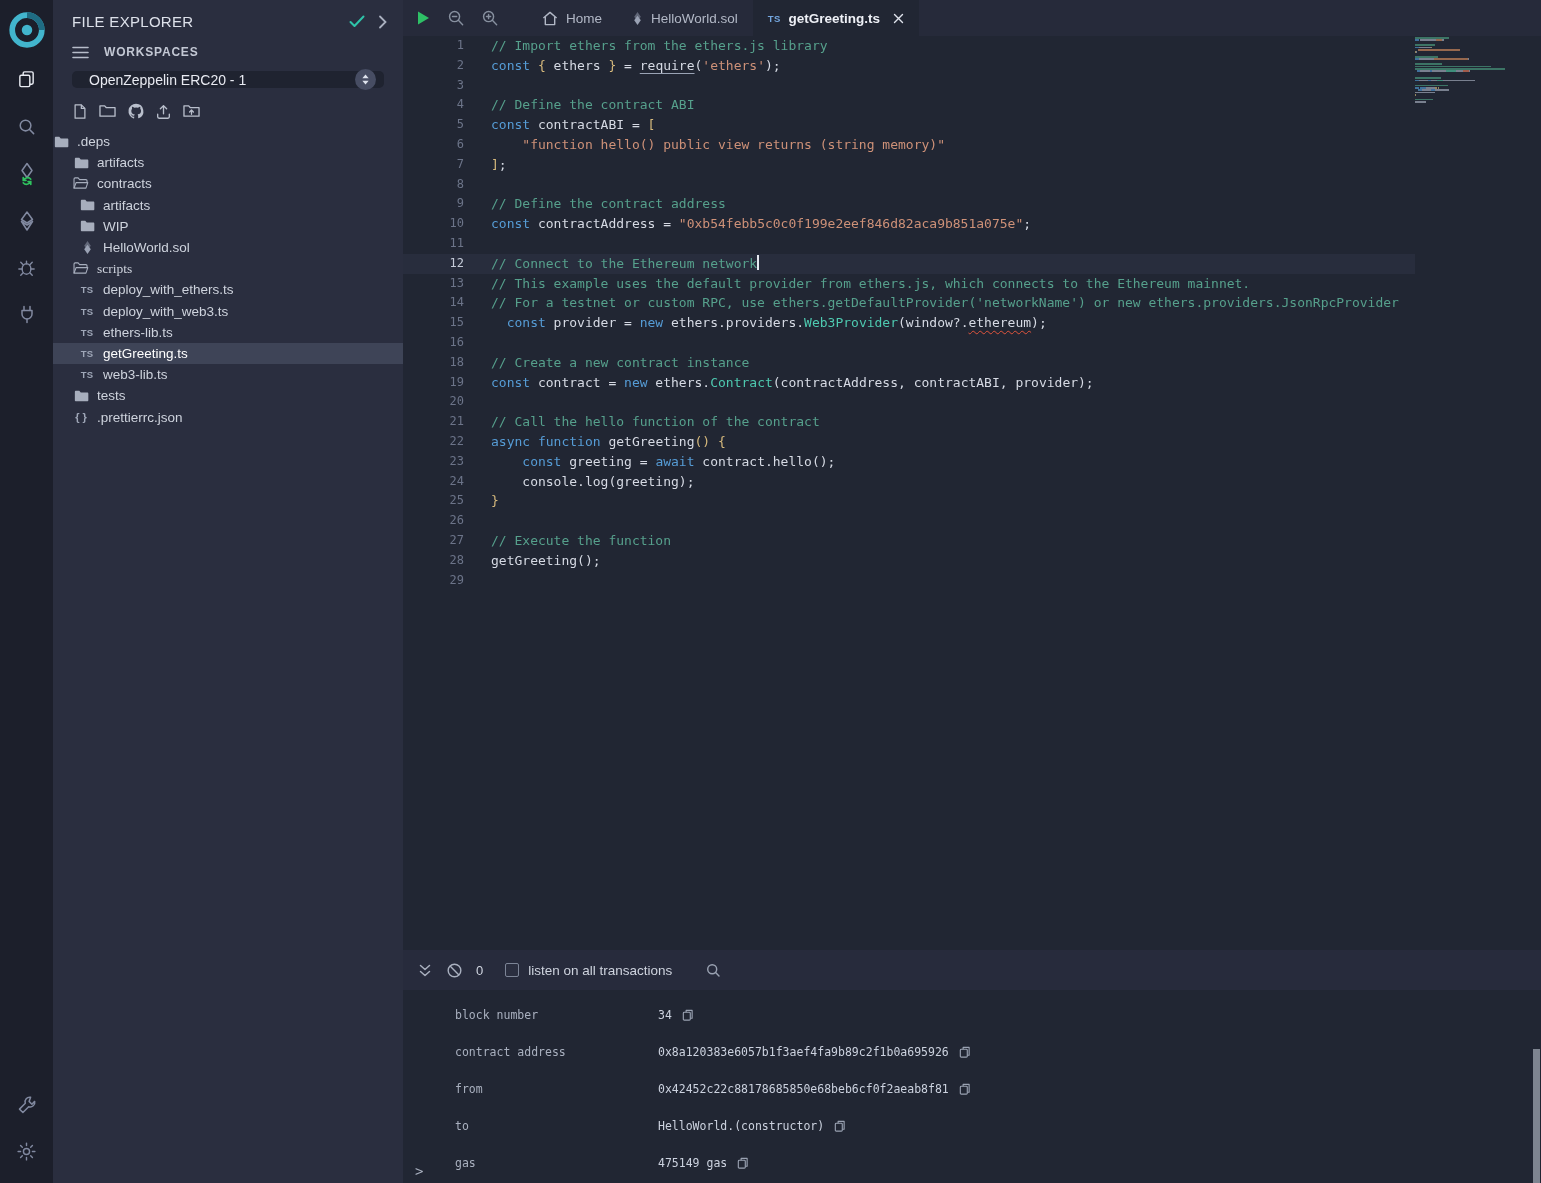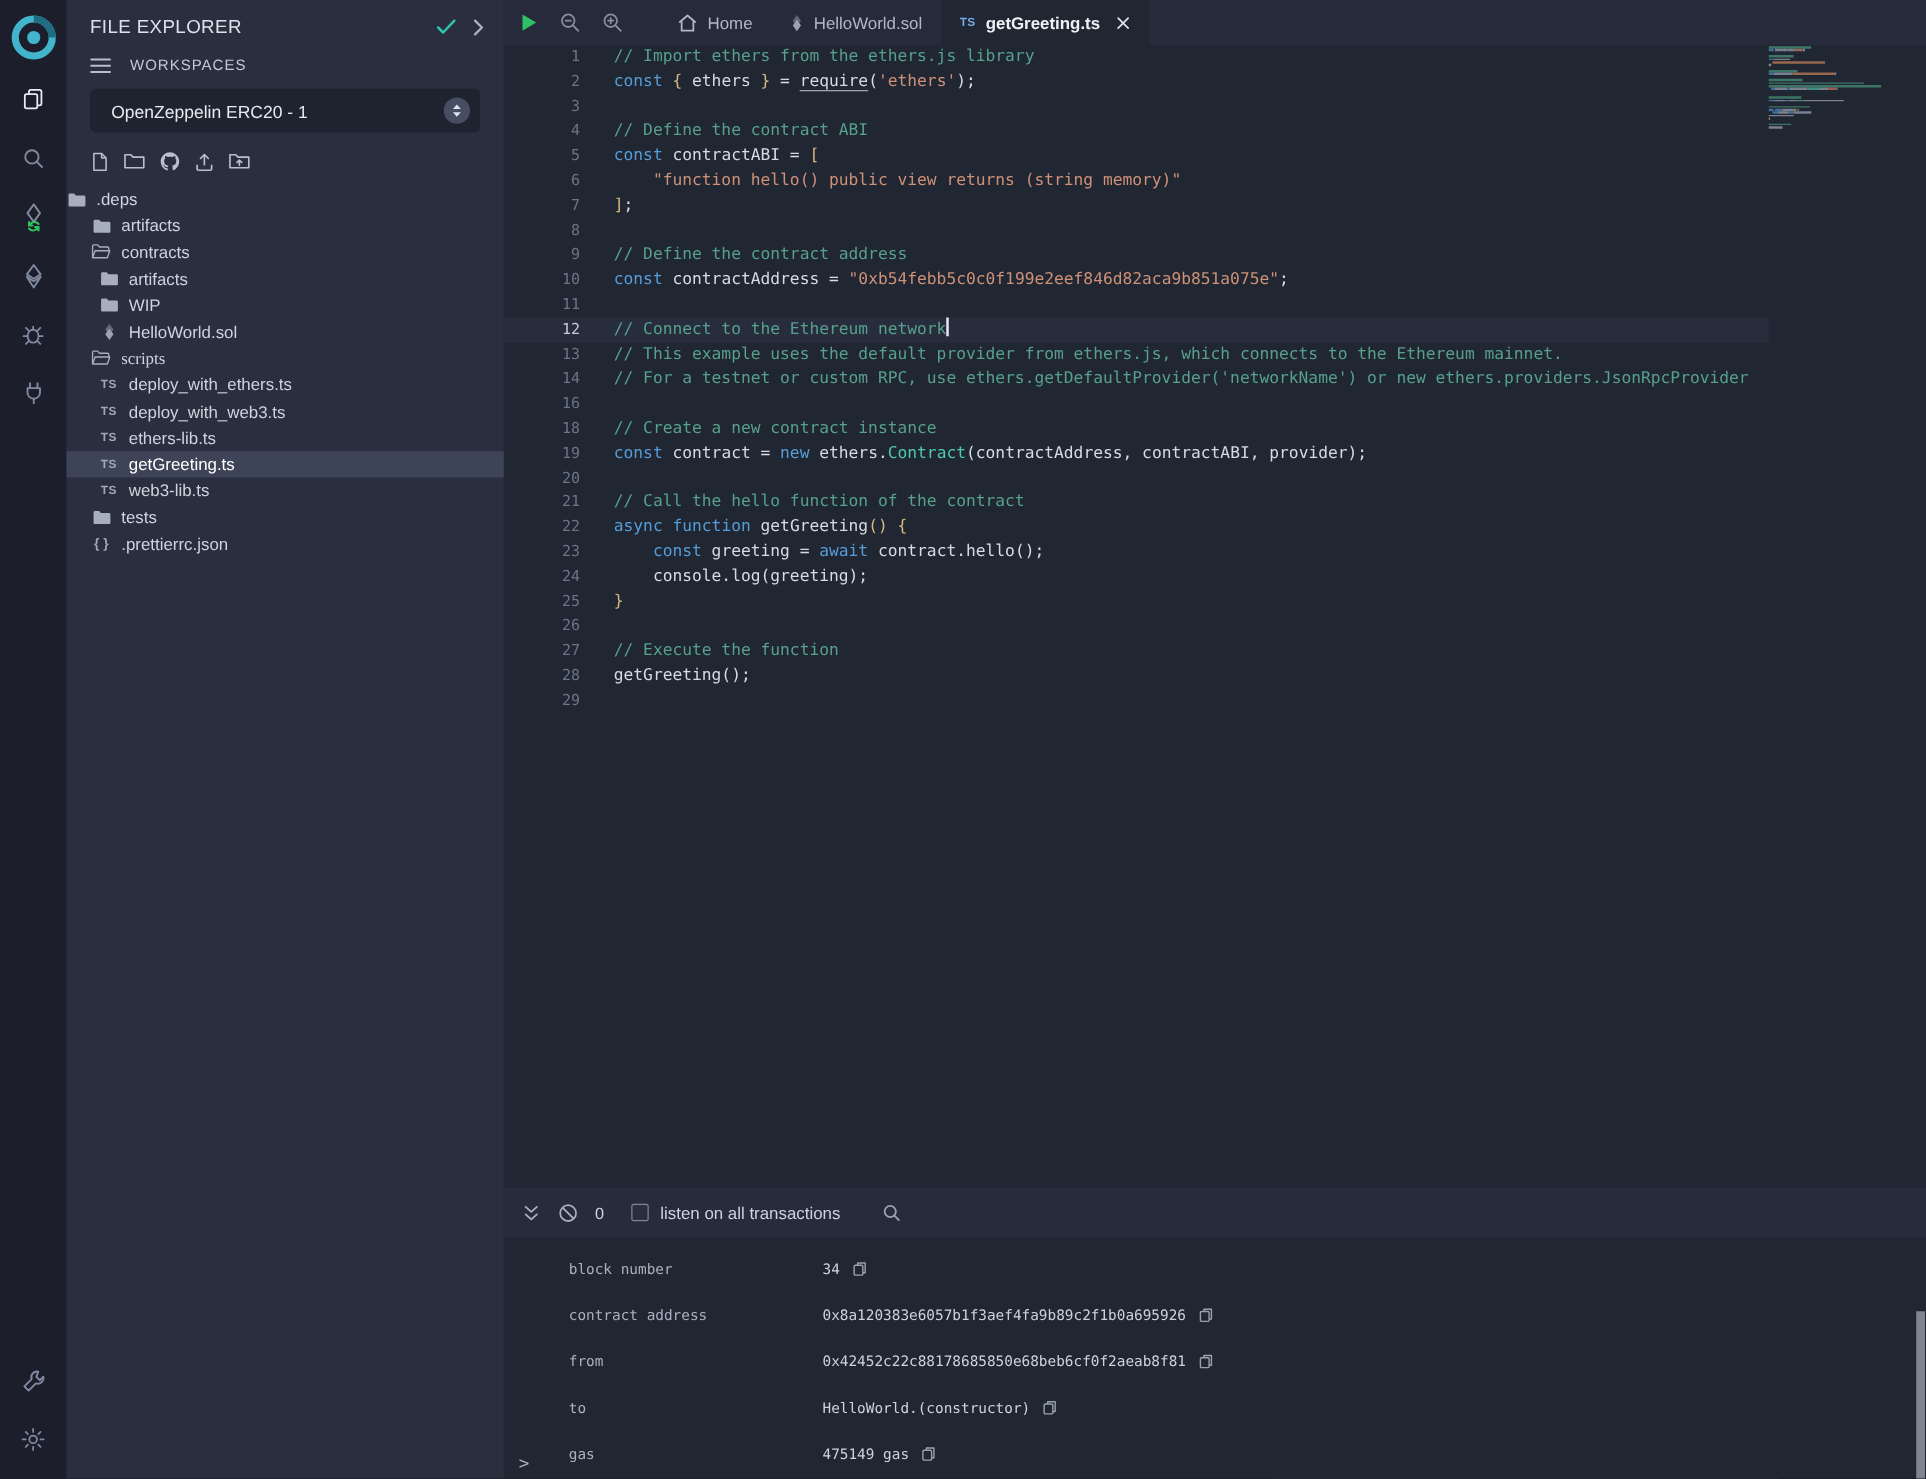--- a/index.html
+++ b/index.html
@@ -13,22 +13,22 @@
   .ab-icon.active{color:#e9ecf3}
   .ab-icon:first-child{height:52px}
   .ab-spacer{flex:1}
 
   
   .side-panel{position:absolute;left:53px;top:0;bottom:0;width:350px;background:#2a2e3f;color:#c9ced9;z-index:5}
   .sp-header{display:flex;align-items:center;gap:13px;padding:13px 16px 8px 19px}
   .sp-title{flex:1;font-size:15px;letter-spacing:.3px;color:#dde1ea}
   .sp-hicon{display:inline-flex;align-items:center}
   .sp-ws-row{display:flex;align-items:center;gap:15px;padding:7px 19px 2px;color:#c3c8d4}
-  .sp-ws-label{font-size:12px;font-weight:400;letter-spacing:.8px}
-  .sp-dropdown{margin:10px 19px 0;height:35px;background:#1f2330;border-radius:5px;display:flex;align-items:center;padding:0 8px 0 17px;font-size:14px;color:#e8eaf1;cursor:pointer}
+  .sp-ws-label{font-size:12px;font-weight:700;letter-spacing:.8px}
+  .sp-dropdown{margin:10px 19px 0;height:17px;background:#1f2330;border-radius:5px;display:flex;align-items:center;padding:0 8px 0 17px;font-size:14px;color:#e8eaf1;cursor:pointer}
   .ws-badge{margin-left:auto;width:21px;height:21px;border-radius:50%;background:#474d63;display:flex;align-items:center;justify-content:center}
   .sp-toolbar{display:flex;align-items:center;gap:10px;padding:14px 19px 6px;color:#b9bfcc}
   .sp-tool{display:inline-flex;align-items:center;cursor:pointer}
   .file-tree{margin-top:5px}
   .tree-row{height:21.2px;display:flex;align-items:center;gap:8px;font-size:13.5px;color:#ced3dd;cursor:pointer;white-space:nowrap}
   .tree-row.selected{background:#3e4457;color:#fff}
   .tree-ic{width:16px;display:inline-flex;justify-content:center;flex:0 0 16px}
   .ts-badge{font-size:9.5px;font-weight:700;color:#9fa7b8;letter-spacing:.3px;font-family:"Liberation Sans",sans-serif}
   .json-badge{font-size:11px;font-weight:700;color:#9fa7b8}
 
@@ -380,20 +380,21 @@
         <div class="code-line"><span class="ln">5</span><span class="lc"><span class="tk-k">const</span><span class="tk-d"> contractABI = </span><span class="tk-b">[</span></span></div>
         <div class="code-line"><span class="ln">6</span><span class="lc"><span class="tk-d">    </span><span class="tk-s">"function hello() public view returns (string memory)"</span></span></div>
         <div class="code-line"><span class="ln">7</span><span class="lc"><span class="tk-b">]</span><span class="tk-d">;</span></span></div>
         <div class="code-line"><span class="ln">8</span><span class="lc"></span></div>
         <div class="code-line"><span class="ln">9</span><span class="lc"><span class="tk-c">// Define the contract address</span></span></div>
         <div class="code-line"><span class="ln">10</span><span class="lc"><span class="tk-k">const</span><span class="tk-d"> contractAddress = </span><span class="tk-s">"0xb54febb5c0c0f199e2eef846d82aca9b851a075e"</span><span class="tk-d">;</span></span></div>
         <div class="code-line"><span class="ln">11</span><span class="lc"></span></div>
         <div class="code-line current"><span class="ln">12</span><span class="lc"><span class="tk-c">// Connect to the Ethereum network</span><span class="caret"></span></span></div>
         <div class="code-line"><span class="ln">13</span><span class="lc"><span class="tk-c">// This example uses the default provider from ethers.js, which connects to the Ethereum mainnet.</span></span></div>
         <div class="code-line"><span class="ln">14</span><span class="lc"><span class="tk-c">// For a testnet or custom RPC, use ethers.getDefaultProvider('networkName') or new ethers.providers.JsonRpcProvider</span></span></div>
+        <div class="code-line"><span class="ln">15</span><span class="lc"><span class="tk-d">  </span><span class="tk-k">const</span><span class="tk-d"> provider = </span><span class="tk-k">new</span><span class="tk-d"> ethers.providers.</span><span class="tk-t">Web3Provider</span><span class="tk-d">(window?.</span><span class="tk-e">ethereum</span><span class="tk-d">);</span></span></div>
         <div class="code-line"><span class="ln">16</span><span class="lc"></span></div>
         <div class="code-line"><span class="ln">18</span><span class="lc"><span class="tk-c">// Create a new contract instance</span></span></div>
         <div class="code-line"><span class="ln">19</span><span class="lc"><span class="tk-k">const</span><span class="tk-d"> contract = </span><span class="tk-k">new</span><span class="tk-d"> ethers.</span><span class="tk-t">Contract</span><span class="tk-d">(contractAddress, contractABI, provider);</span></span></div>
         <div class="code-line"><span class="ln">20</span><span class="lc"></span></div>
         <div class="code-line"><span class="ln">21</span><span class="lc"><span class="tk-c">// Call the hello function of the contract</span></span></div>
         <div class="code-line"><span class="ln">22</span><span class="lc"><span class="tk-k">async</span><span class="tk-d"> </span><span class="tk-k">function</span><span class="tk-d"> getGreeting</span><span class="tk-b">()</span><span class="tk-d"> </span><span class="tk-b">{</span></span></div>
         <div class="code-line"><span class="ln">23</span><span class="lc"><span class="tk-d">    </span><span class="tk-k">const</span><span class="tk-d"> greeting = </span><span class="tk-k">await</span><span class="tk-d"> contract.hello();</span></span></div>
         <div class="code-line"><span class="ln">24</span><span class="lc"><span class="tk-d">    console.log(greeting);</span></span></div>
         <div class="code-line"><span class="ln">25</span><span class="lc"><span class="tk-b">}</span></span></div>
         <div class="code-line"><span class="ln">26</span><span class="lc"></span></div>

